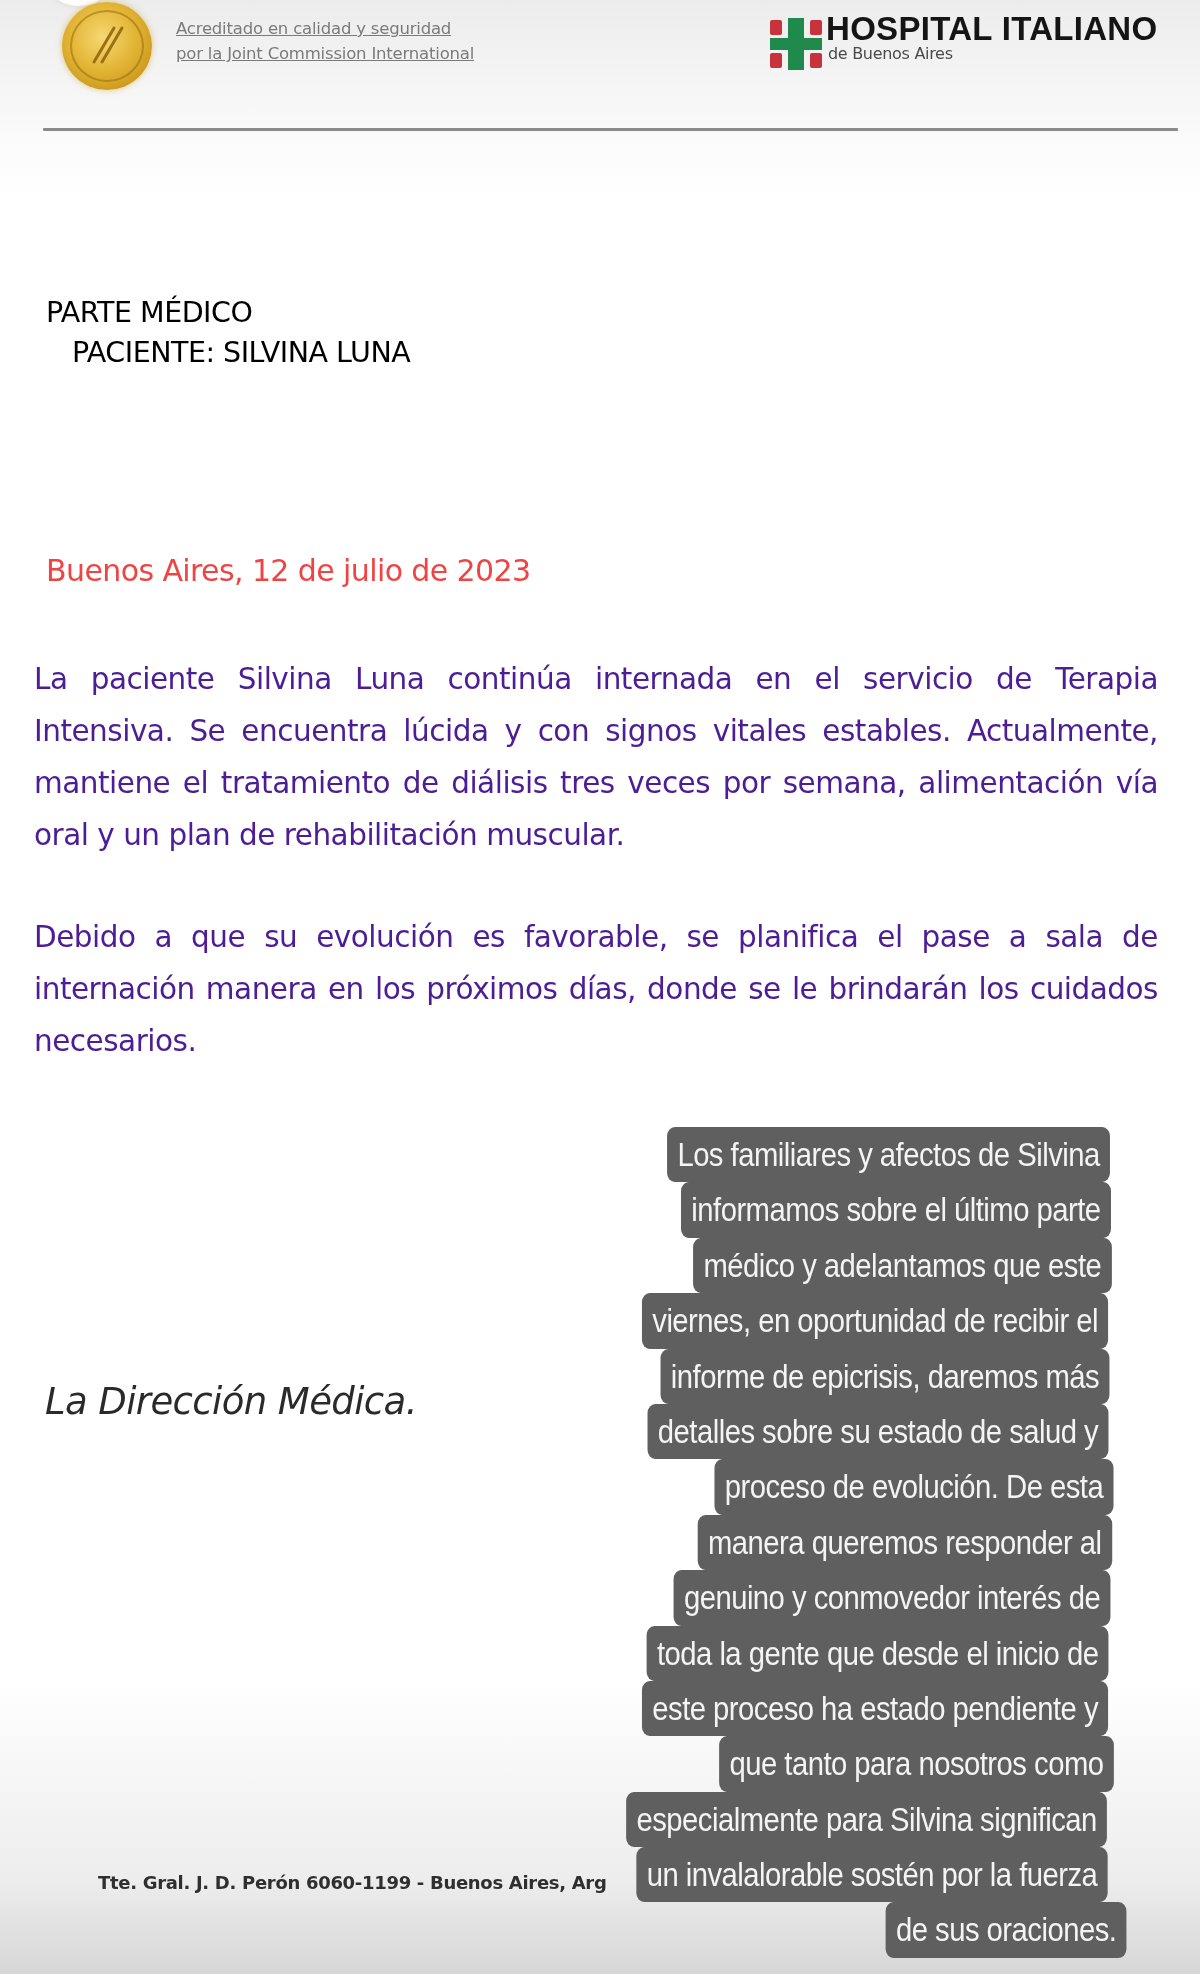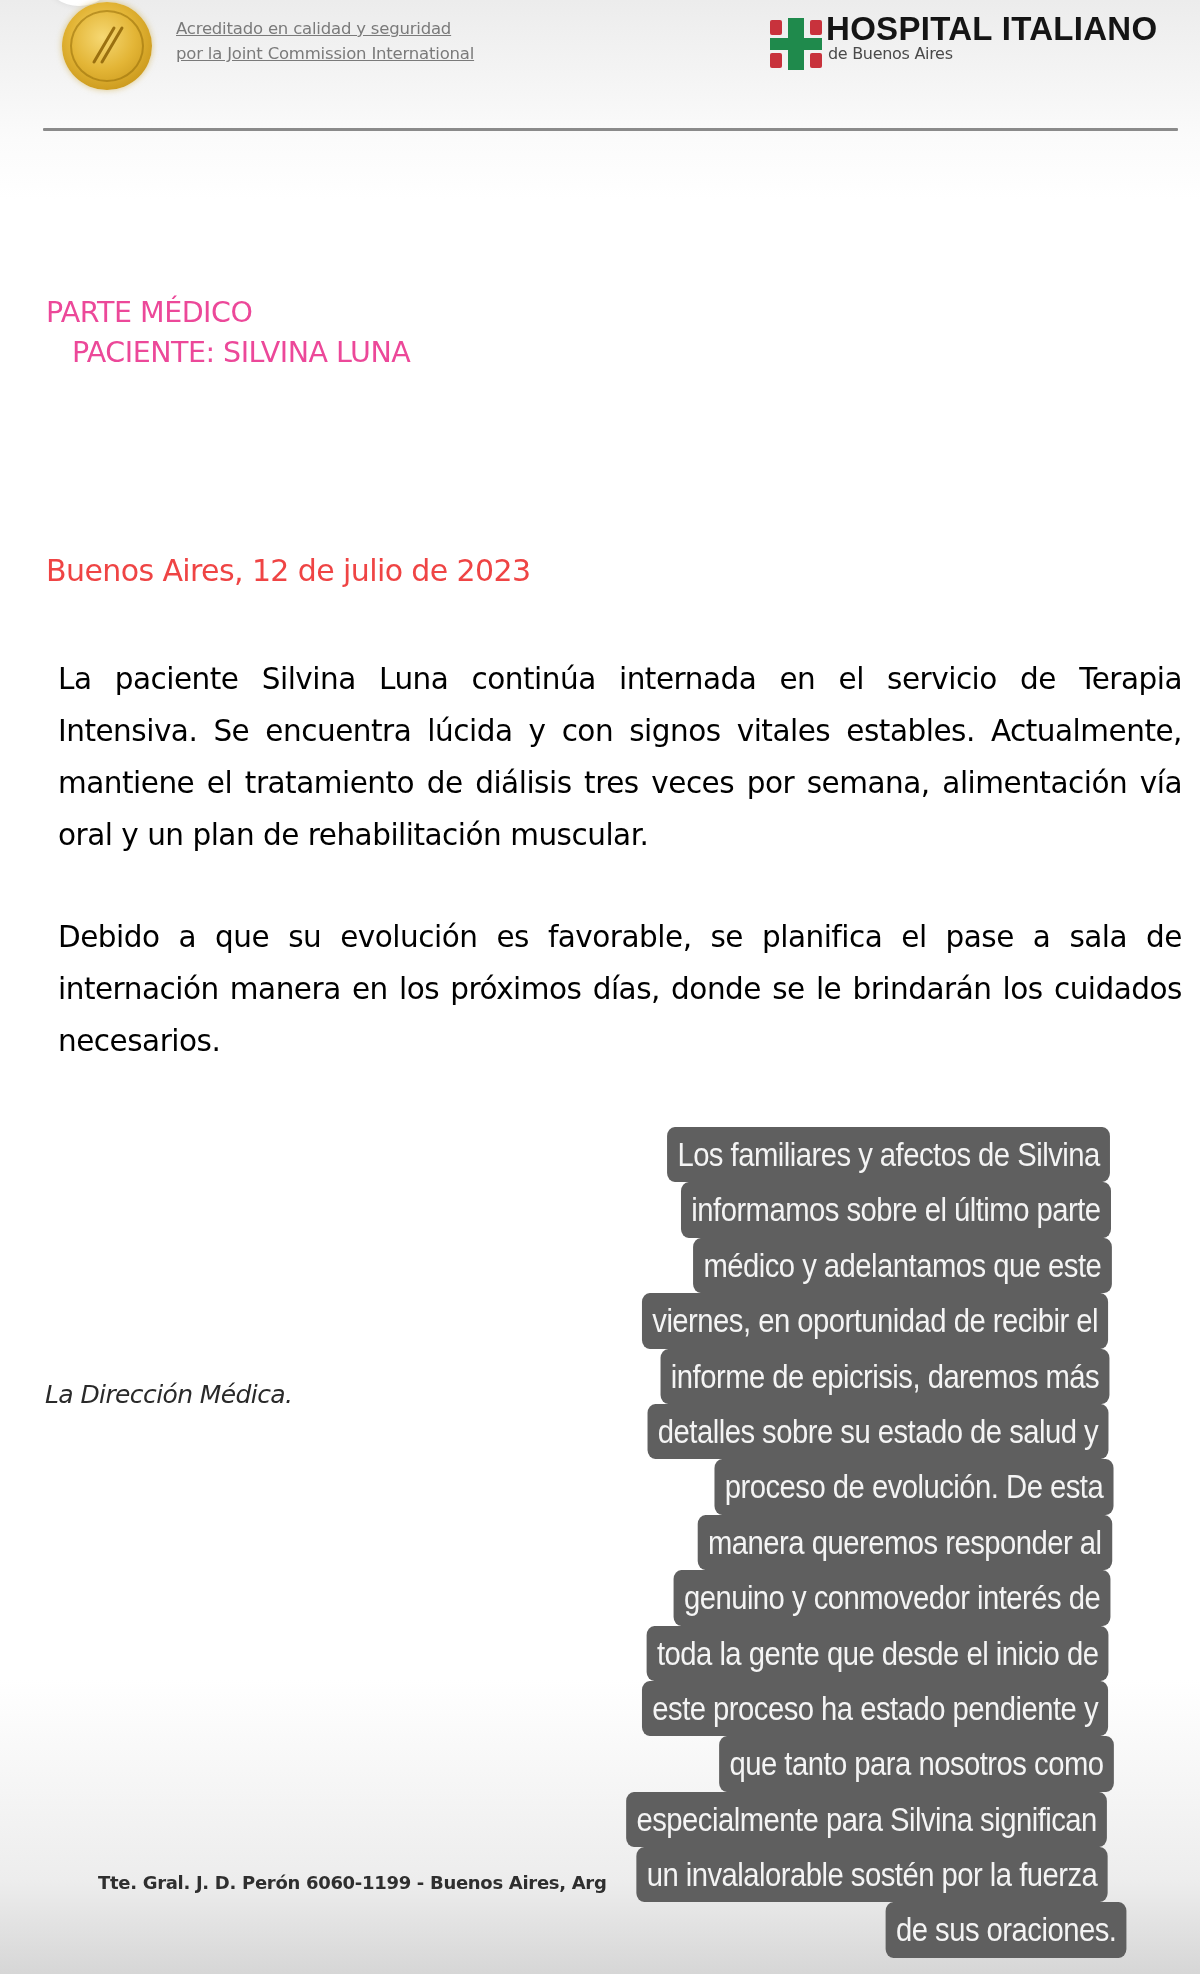--- a/index.html
+++ b/index.html
@@ -31,31 +31,31 @@
   .logo { left:770px; top:18px; width:52px; height:52px; }
   .logo-title {
     left:826px; top:10px; font-family:"Liberation Sans", sans-serif; font-weight:bold; font-size:33px;
     color:#151515; letter-spacing:0.3px;
   }
   .logo-sub {
     left:828px; top:44px; font-family:"DejaVu Sans", sans-serif; font-size:16px; color:#4a4a4a; letter-spacing:-0.3px;
   }
   .separator { left:43px; top:128px; width:1135px; height:3px; background:#8a8a8a; border-radius:1px; }
   .doc-title {
-    left:46px; font-family:"DejaVu Sans", sans-serif; font-size:28.5px; color:#ec4899; letter-spacing:-0.5px;
+    left:46px; font-family:"DejaVu Sans", sans-serif; font-size:28.5px; color:#000000; letter-spacing:-0.5px;
   }
   .date {
     left:46px; top:553px; font-family:"DejaVu Sans", sans-serif; font-size:30px; color:#ef4444; letter-spacing:-0.6px;
   }
   .para {
-    left:58px; width:1124px; font-family:"DejaVu Sans", sans-serif; font-size:29.5px; line-height:52px;
-    color:#000000; text-align:justify; text-align-last:left; letter-spacing:-0.5px;
+    left:34px; width:1124px; font-family:"DejaVu Sans", sans-serif; font-size:29.5px; line-height:52px;
+    color:#4c1d95; text-align:justify; text-align-last:left; letter-spacing:-0.5px;
   }
   .signature {
-    left:45px; top:1380px; font-family:"DejaVu Sans", sans-serif; font-style:italic; font-size:25px; color:#2a2a2a; letter-spacing:-0.6px;
+    left:45px; top:1380px; font-family:"DejaVu Sans", sans-serif; font-style:italic; font-size:37px; color:#2a2a2a; letter-spacing:-0.6px;
   }
   .footer {
     left:98px; top:1872px; font-family:"DejaVu Sans", sans-serif; font-weight:bold; font-size:18px; color:#2f2f2f; letter-spacing:-0.3px;
     white-space:nowrap;
   }
   .overlay {
     left:586px; top:1127px; width:560px;
     display:flex; flex-direction:column; align-items:flex-end;
   }
   .ov-line {

